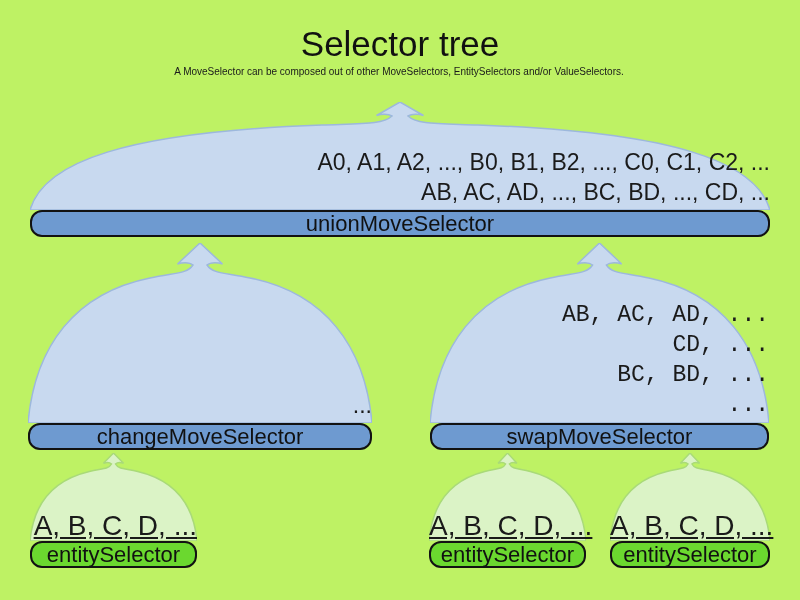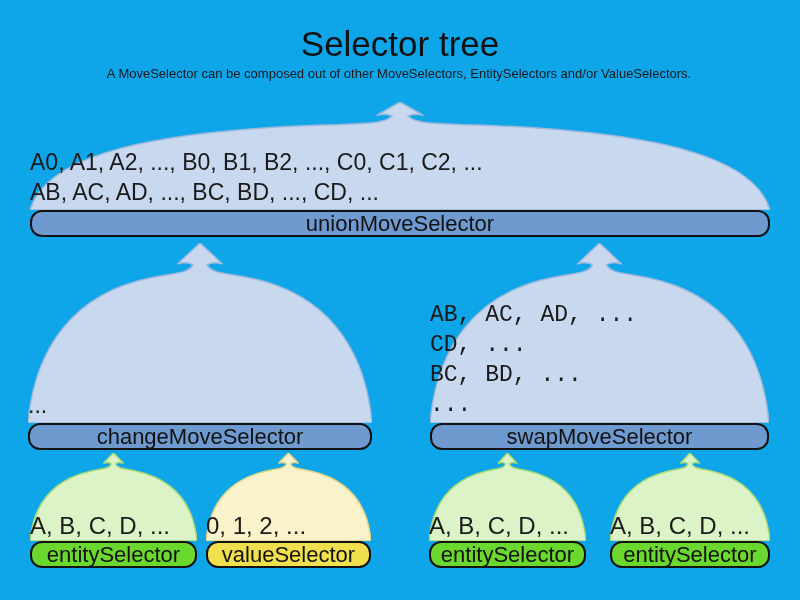--- a/index.html
+++ b/index.html
@@ -5,66 +5,67 @@
   html, body {
     margin: 0;
     padding: 0;
     background: #ffffff;
     font-family: "Liberation Sans", sans-serif;
   }
   .canvas {
     position: relative;
     width: 800px;
     height: 600px;
-    background: #0ea5e9;
+    background: #bef264;
     overflow: hidden;
   }
   .title {
     margin: 0;
     padding-top: 24px;
     text-align: center;
     font-size: 35px;
     font-weight: normal;
     color: #111111;
     letter-spacing: 0px;
   }
   .subtitle {
     margin: 2px 2px 0 0;
     text-align: center;
-    font-size: 13px;
+    font-size: 10px;
     color: #1a1a1a;
   }
   .node {
     position: absolute;
   }
   .balloon {
     position: absolute;
     left: 0;
     top: 0;
     display: block;
   }
   .balloon path { stroke-width: 1.5; }
   .balloon.blue  path { fill: #c8d9ef; stroke: #9db8dc; }
   .balloon.green path { fill: #dbf3c6; stroke: #a9da78; }
   .balloon.yellow path { fill: #f9f2ca; stroke: #e5d584; }
   .lines {
     position: absolute;
     left: 0;
     right: 0;
-    text-align: left;
+    text-align: right;
     color: #1a1a1a;
   }
   .lines .cloud-line {
     font-size: 23px;
     line-height: 30px;
     white-space: nowrap;
   }
   .node.small .lines .cloud-line {
-    font-size: 24px;
+    font-size: 28px;
     line-height: 26px;
+    text-decoration: underline;
   }
   .bar {
     position: absolute;
     left: 0;
     right: 0;
     bottom: 0;
     height: 27px;
     box-sizing: border-box;
     border: 2px solid #121212;
     border-radius: 12px;
@@ -164,39 +165,20 @@
                C 143 27 162.5 50 166 88 Z"></path>
     </svg>
     <div class="lines" style="bottom:29px;">
       <div class="cloud-line">A, B, C, D, ...</div>
     </div>
     <div class="bar green">
       <span>entitySelector</span>
     </div>
   </div>
 
-  <div class="node small" style="left:206px; top:453px; width:165px; height:115px;">
-    <svg class="balloon yellow" width="165" height="88" viewBox="0 0 166 88" preserveAspectRatio="none">
-      <path d="M 0 88
-               C 3.5 50 23 27 59 18.5
-               C 71 15.5 78 16.5 81 11
-               C 79 9 75 9.5 73 10.3
-               L 83 0
-               L 93 10.3
-               C 91 9.5 87 9 85 11
-               C 88 16.5 95 15.5 107 18.5
-               C 143 27 162.5 50 166 88 Z"></path>
-    </svg>
-    <div class="lines" style="bottom:29px;">
-      <div class="cloud-line">0, 1, 2, ...</div>
-    </div>
-    <div class="bar yellow">
-      <span>valueSelector</span>
-    </div>
-  </div>
 
   <div class="node small" style="left:429px; top:453px; width:157px; height:115px;">
     <svg class="balloon green" width="157" height="88" viewBox="0 0 166 88" preserveAspectRatio="none">
       <path d="M 0 88
                C 3.5 50 23 27 59 18.5
                C 71 15.5 78 16.5 81 11
                C 79 9 75 9.5 73 10.3
                L 83 0
                L 93 10.3
                C 91 9.5 87 9 85 11

